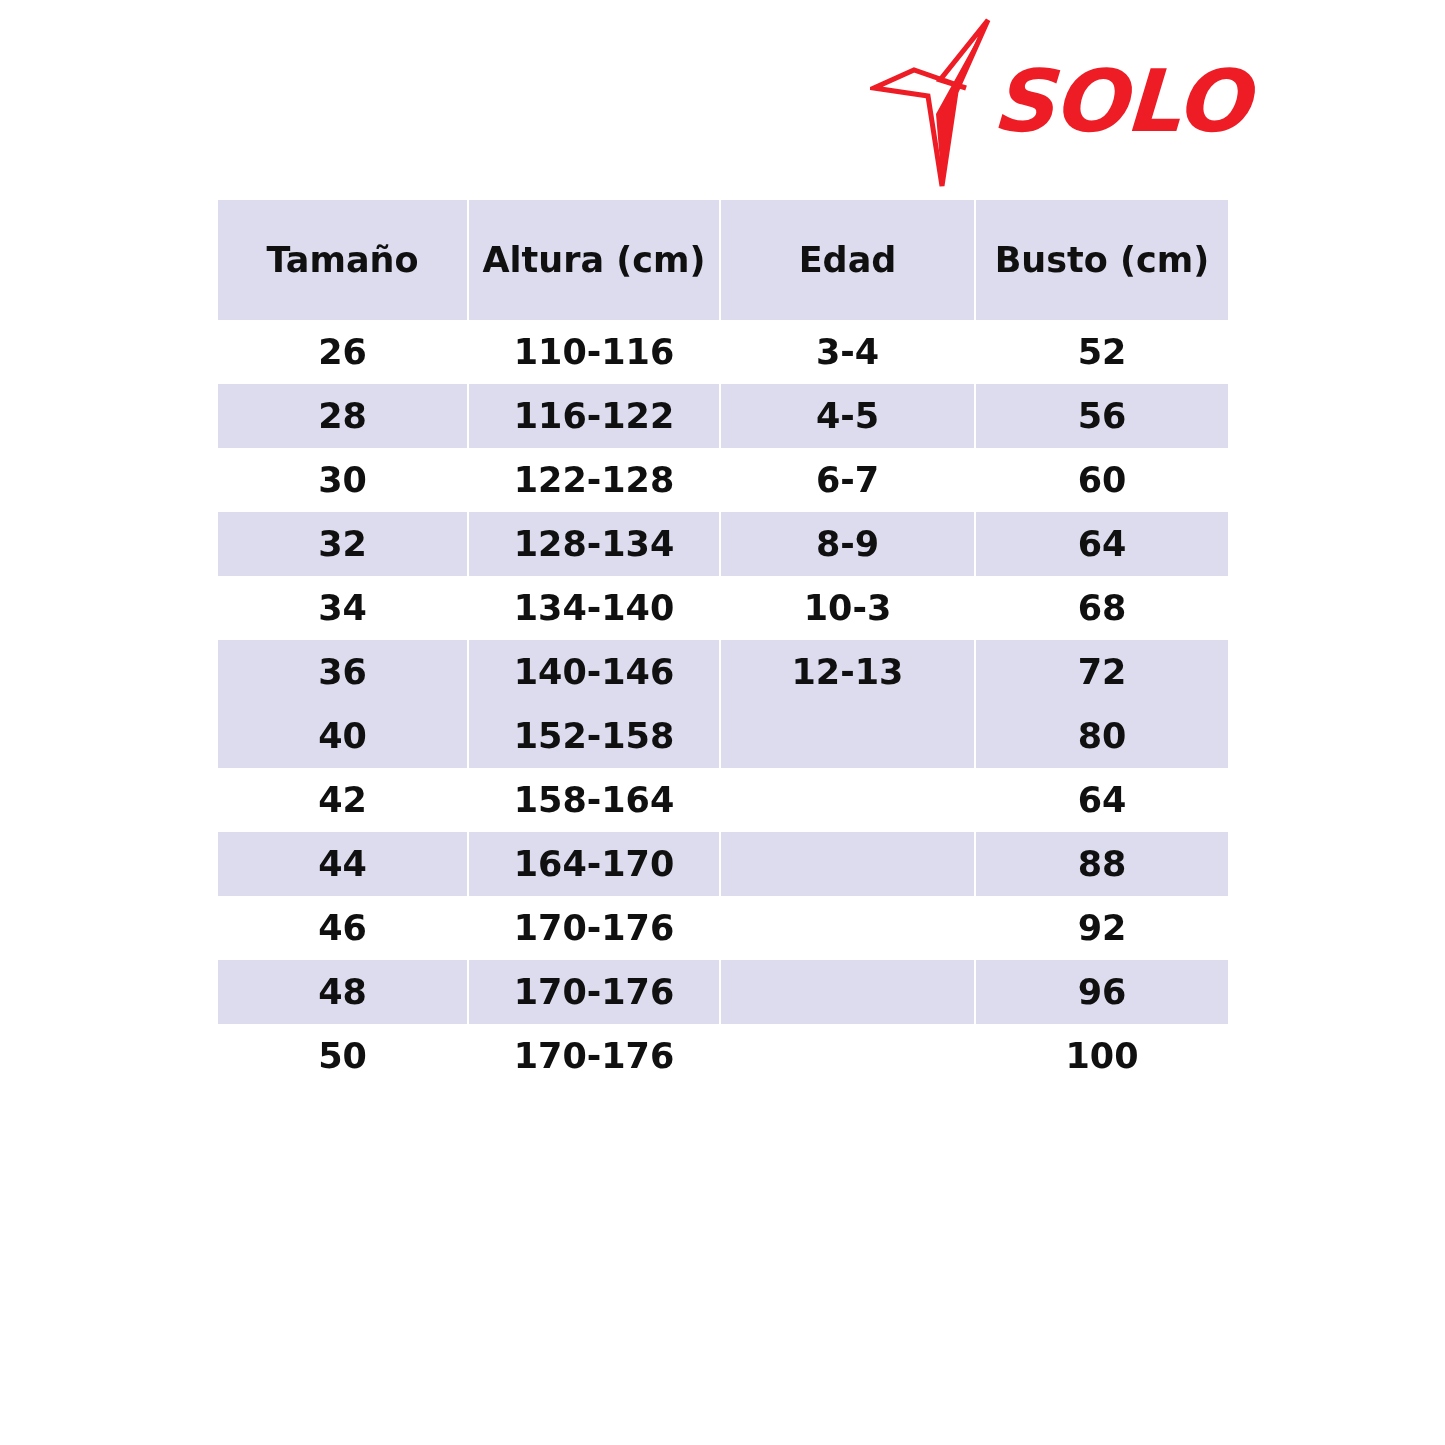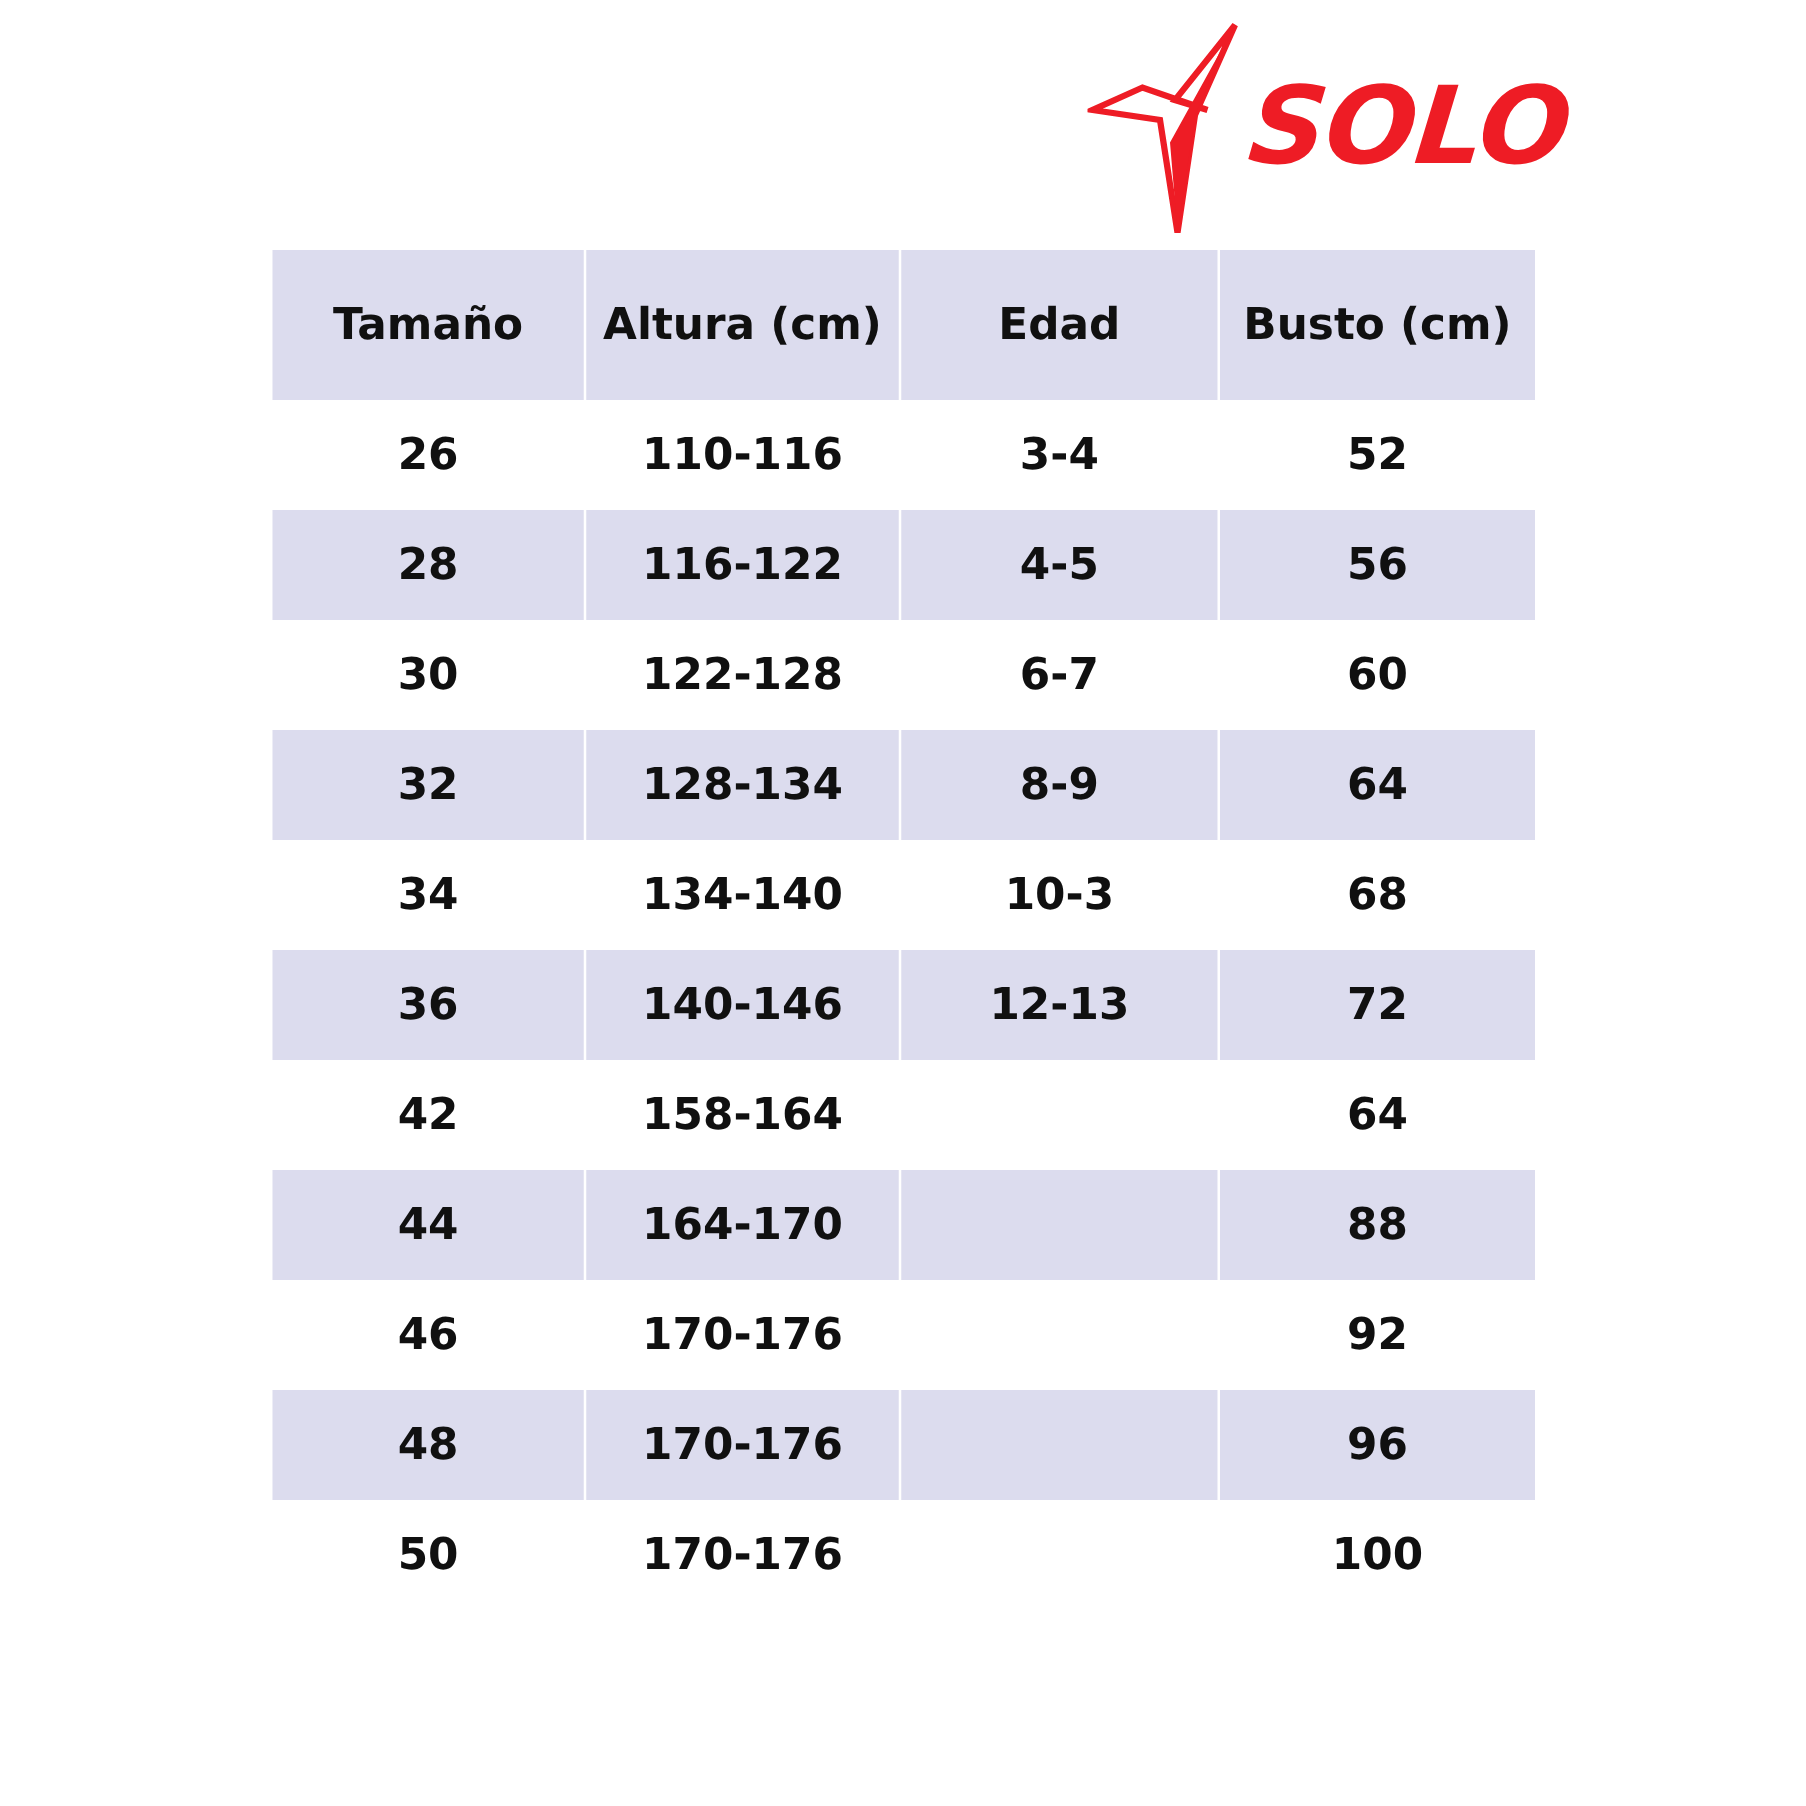--- a/index.html
+++ b/index.html
@@ -57,21 +57,21 @@
     table-layout: fixed;
   }
   table.size-chart th,
   table.size-chart td {
     text-align: center;
     font-family: "DejaVu Sans", sans-serif;
     font-weight: bold;
     color: #101010;
     border-right: 2px solid #ffffff;
     padding: 0;
-    height: 88px;
+    height: 64px;
     vertical-align: middle;
   }
   table.size-chart th:last-child,
   table.size-chart td:last-child {
     border-right: none;
   }
   table.size-chart thead th {
     background: #dcdcee;
     font-size: 35px;
     height: 120px;
@@ -150,20 +150,26 @@
         <td>134-140</td>
         <td>10-3</td>
         <td>68</td>
       </tr>
       <tr class="row-alt">
         <td>36</td>
         <td>140-146</td>
         <td>12-13</td>
         <td>72</td>
       </tr>
+      <tr class="row-alt">
+        <td>40</td>
+        <td>152-158</td>
+        <td></td>
+        <td>80</td>
+      </tr>
       <tr class="row-plain">
         <td>42</td>
         <td>158-164</td>
         <td></td>
         <td>64</td>
       </tr>
       <tr class="row-alt">
         <td>44</td>
         <td>164-170</td>
         <td></td>

